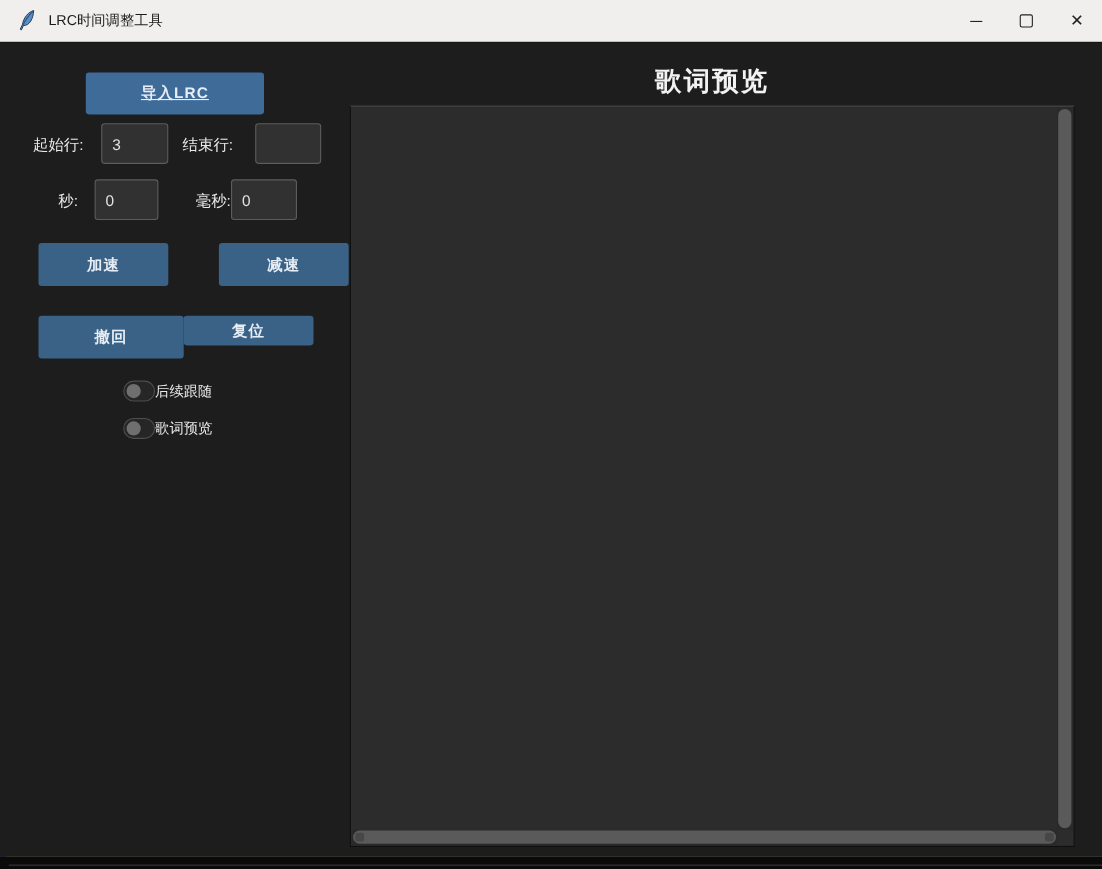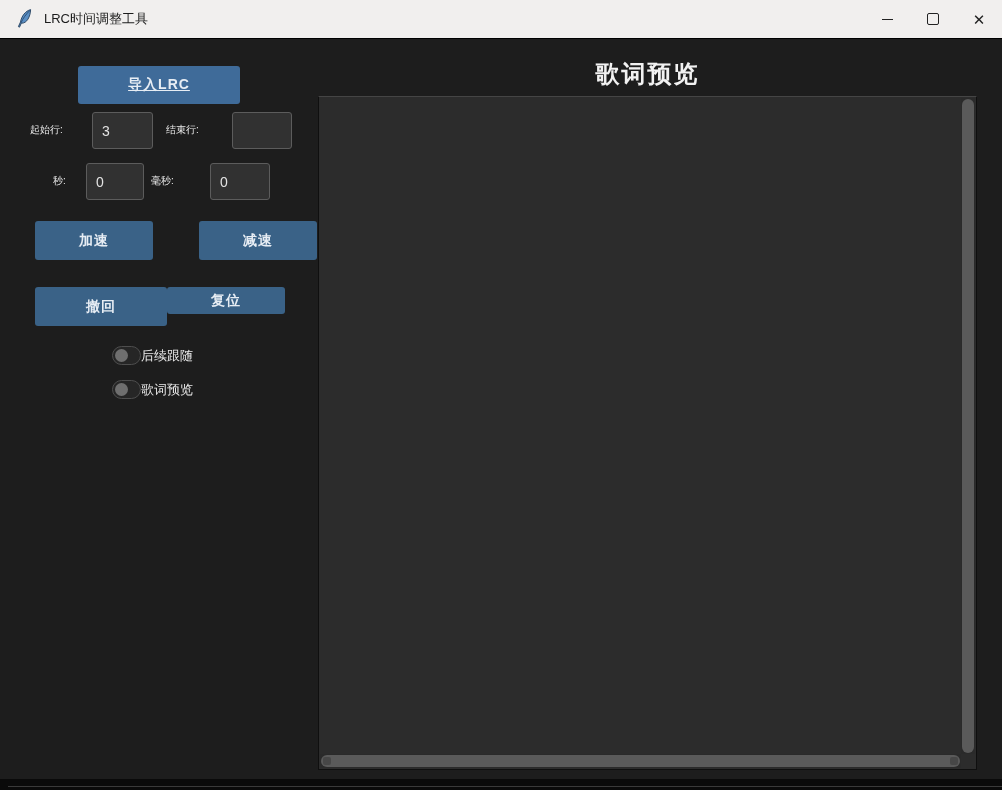--- a/index.html
+++ b/index.html
@@ -23,21 +23,21 @@
   .wc-min-bar{display:block;width:11px;height:0;border-top:1.6px solid #222;}
   .wc-max-sq{display:block;width:10px;height:10px;border:1.6px solid #222;border-radius:2px;}
   .wc.close{font-size:15px;line-height:1;}
   
   .btn{
     position:absolute;background:#3a6287;color:#e7edf4;border:none;border-radius:3px;
     font-size:14px;font-weight:600;display:flex;align-items:center;justify-content:center;
     cursor:default;letter-spacing:1px;
   }
   .btn.primary{background:#3f6b99;}
-  .lbl{position:absolute;color:#e9e9e9;font-size:10px;white-space:nowrap;}
+  .lbl{position:absolute;color:#e9e9e9;font-size:14px;white-space:nowrap;}
   .inp{
     position:absolute;background:#313131;border:1px solid #5c5c5c;border-radius:3px;
     color:#e3e3e3;font-size:14px;padding:0 9px;box-sizing:border-box;outline:none;
     font-family:"Liberation Sans","DejaVu Sans",sans-serif;
   }
   .toggle-row{position:absolute;display:flex;align-items:center;}
   .tg-track{width:29px;height:19px;border:1px solid #4e4e4e;border-radius:10px;background:#262626;position:relative;box-sizing:border-box;}
   .tg-knob{position:absolute;left:2px;top:2px;width:13px;height:13px;border-radius:50%;background:#6f6f6f;}
   .tg-label{color:#e9e9e9;font-size:13px;}
   
@@ -99,21 +99,21 @@
 
     <span class="lbl" style="left:30px;top:123px;">起始行:</span>
     <input class="inp" style="left: 92px; top: 112px; width: 61px; height: 37px;" value="3">
 
     <span class="lbl" style="left:166px;top:123px;">结束行:</span>
     <input class="inp" style="left: 232px; top: 112px; width: 60px; height: 37px;" value="">
 
     <span class="lbl" style="left:53px;top:174px;">秒:</span>
     <input class="inp" style="left: 86px; top: 163px; width: 58px; height: 37px;" value="0">
 
-    <span class="lbl" style="left:151px;top:174px;">毫秒:</span>
+    <span class="lbl" style="left:178px;top:174px;">毫秒:</span>
     <input class="inp" style="left: 210px; top: 163px; width: 60px; height: 37px;" value="0">
 
     <button class="btn" style="left:35px;top:221px;width:118px;height:39px;">加速</button>
     <button class="btn" style="left:167px;top:221px;width:118px;height:39px;margin-left:32px;">减速</button>
 
     <button class="btn" style="left:35px;top:287px;width:132px;height:39px;">撤回</button>
     <button class="btn" style="left:167px;top:287px;width:118px;height:27px;">复位</button>
 
     <div class="toggle-row" style="left:112px;top:346px;">
       <span class="tg-track">

